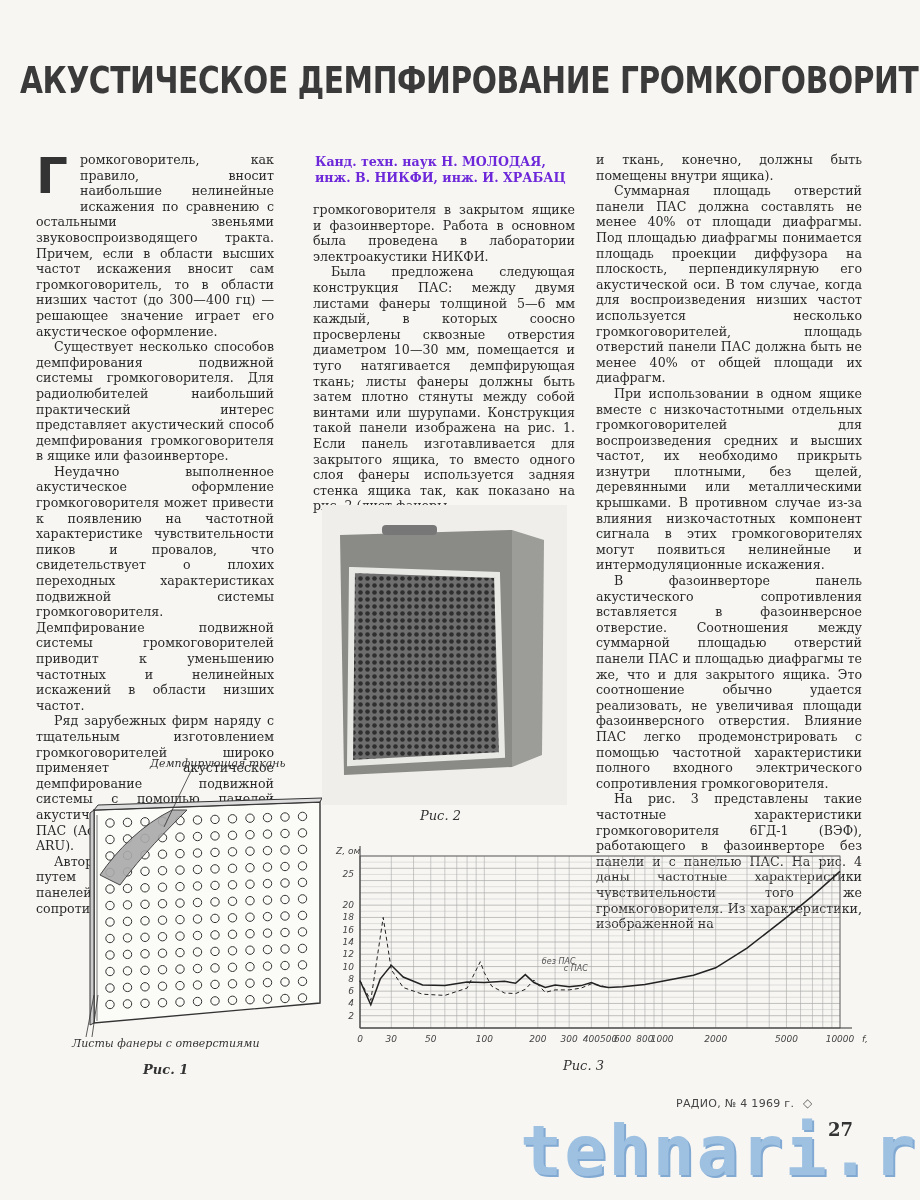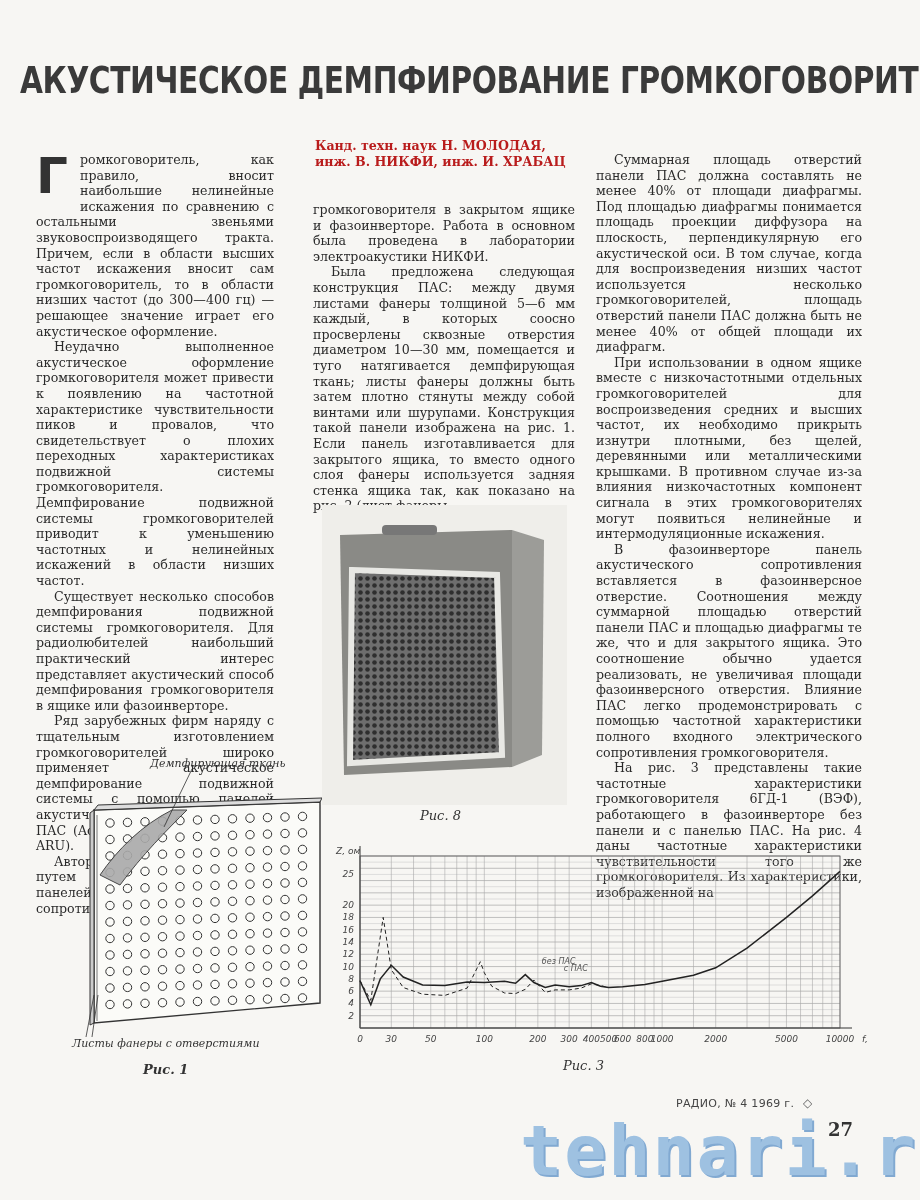--- a/index.html
+++ b/index.html
@@ -21,22 +21,22 @@
   .col3 { left: 596px; top: 152px; width: 266px; }
 
   .dropcap {
     float: left; font-family: "DejaVu Sans", sans-serif; font-weight: bold;
     font-size: 50px; line-height: 44px; color: #333; margin: 2px 6px 0 0;
     width: 38px; height: 46px; overflow: hidden;
   }
   .dropcap-wrap { text-indent: 0 !important; }
 
   .authors {
-    position: absolute; left: 315px; top: 138px; width: 270px;
-    font-size: 12.6px; line-height: 16px; font-weight: bold; color: #b91c1c;
+    position: absolute; left: 315px; top: 154px; width: 270px;
+    font-size: 12.6px; line-height: 16px; font-weight: bold; color: #6d28d9;
   }
 
   .fig { position: absolute; }
   .fig-caption { position: absolute; font-style: italic; font-size: 13px; color: #333; }
 
   .fig1 { left: 38px; top: 755px; width: 260px; height: 300px; margin-left: 34px; }
   .fig2 { left: 322px; top: 505px; width: 245px; height: 300px; }
   .fig3 { left: 330px; top: 842px; width: 540px; height: 215px; }
 
   .footer-journal {
@@ -60,32 +60,33 @@
 
 <div class="title">АКУСТИЧЕСКОЕ ДЕМПФИРОВАНИЕ ГРОМКОГОВОРИТЕЛЕЙ</div>
 
 <div class="authors">
   <div>Канд. техн. наук Н. МОЛОДАЯ,</div>
   <div>инж. В. НИКФИ, инж. И. ХРАБАЦ</div>
 </div>
 
 <div class="col col1">
   <p class="dropcap-wrap"><span class="dropcap">Г</span><span>ромкоговоритель, как правило, вносит наибольшие нелинейные искажения по сравнению с остальными звеньями звуковоспроизводящего тракта. Причем, если в области высших частот искажения вносит сам громкоговоритель, то в области низших частот (до 300—400 гц) — решающее значение играет его акустическое оформление.</span></p>
+  <p>Существует несколько способов демпфирования подвижной системы громкоговорителя. Для радиолюбителей наибольший практический интерес представляет акустический способ демпфирования громкоговорителя в ящике или фазоинверторе.</p>
   <p>Неудачно выполненное акустическое оформление громкоговорителя может привести к появлению на частотной характеристике чувствительности пиков и провалов, что свидетельствует о плохих переходных характеристиках подвижной системы громкоговорителя. Демпфирование подвижной системы громкоговорителей приводит к уменьшению частотных и нелинейных искажений в области низших частот.</p>
-  <p>Существует несколько способов демпфирования подвижной системы громкоговорителя. Для радиолюбителей наибольший практический интерес представляет акустический способ демпфирования громкоговорителя в ящике или фазоинверторе.</p>
   <p>Ряд зарубежных фирм наряду с тщательным изготовлением громкоговорителей широко применяет акустическое демпфирование подвижной системы с помощью панелей акустических сопротивлений — ПАС (Acoustical Resistance Unit — ARU).</p>
   <p>Авторами экспериментальным путем подбирались параметры панелей акустического сопротивления для</p>
 </div>
 
 <div class="col col2">
   <p class="noindent">громкоговорителя в закрытом ящике и фазоинверторе. Работа в основном была проведена в лаборатории электроакустики НИКФИ.</p>
   <p>Была предложена следующая конструкция ПАС: между двумя листами фанеры толщиной 5—6 мм каждый, в которых соосно просверлены сквозные отверстия диаметром 10—30 мм, помещается и туго натягивается демпфирующая ткань; листы фанеры должны быть затем плотно стянуты между собой винтами или шурупами. Конструкция такой панели изображена на рис. 1. Если панель изготавливается для закрытого ящика, то вместо одного слоя фанеры используется задняя стенка ящика так, как показано на рис. 2 (лист фанеры</p>
 </div>
 
 <div class="col col3">
+  <p class="noindent">и ткань, конечно, должны быть помещены внутри ящика).</p>
   <p>Суммарная площадь отверстий панели ПАС должна составлять не менее 40% от площади диафрагмы. Под площадью диафрагмы понимается площадь проекции диффузора на плоскость, перпендикулярную его акустической оси. В том случае, когда для воспроизведения низших частот используется несколько громкоговорителей, площадь отверстий панели ПАС должна быть не менее 40% от общей площади их диафрагм.</p>
   <p>При использовании в одном ящике вместе с низкочастотными отдельных громкоговорителей для воспроизведения средних и высших частот, их необходимо прикрыть изнутри плотными, без щелей, деревянными или металлическими крышками. В противном случае из-за влияния низкочастотных компонент сигнала в этих громкоговорителях могут появиться нелинейные и интермодуляционные искажения.</p>
   <p>В фазоинверторе панель акустического сопротивления вставляется в фазоинверсное отверстие. Соотношения между суммарной площадью отверстий панели ПАС и площадью диафрагмы те же, что и для закрытого ящика. Это соотношение обычно удается реализовать, не увеличивая площади фазоинверсного отверстия. Влияние ПАС легко продемонстрировать с помощью частотной характеристики полного входного электрического сопротивления громкоговорителя.</p>
   <p>На рис. 3 представлены такие частотные характеристики громкоговорителя 6ГД-1 (ВЭФ), работающего в фазоинверторе без панели и с панелью ПАС. На рис. 4 даны частотные характеристики чувствительности того же громкоговорителя. Из характеристики, изображенной на</p>
 </div>
 
 <div class="fig fig1">
   <svg id="fig1svg" width="260" height="300" viewBox="0 0 260 300">
     <polygon points="22,55 248,47 248,248 22,268" fill="#fbfbf8" stroke="#333" stroke-width="1.4"></polygon>
     <polygon points="22,55 26,50 250,43 248,47" fill="#ddd" stroke="#333" stroke-width="1"></polygon>
@@ -255,21 +256,21 @@
         <circle cx="3.5" cy="3.5" r="2.3" fill="#2e2e2e"></circle>
       </pattern>
     </defs>
     <rect x="0" y="0" width="245" height="300" fill="#efeeea"></rect>
     <polygon points="18,30 190,25 190,262 22,270" fill="#8a8a86"></polygon>
     <polygon points="190,25 222,35 220,250 190,262" fill="#9c9c98"></polygon>
     <rect x="60" y="20" width="55" height="10" rx="4" fill="#777"></rect>
     <polygon points="30,65 175,70 180,250 28,258" fill="url(#dots)" stroke="#e8e8e4" stroke-width="6"></polygon>
   </svg>
 </div>
-<div class="fig-caption" style="left:420px;top:808px;">Рис. 8</div>
+<div class="fig-caption" style="left:420px;top:808px;">Рис. 2</div>
 
 <div class="fig fig3">
   <svg id="chart" width="540" height="215" viewBox="0 0 540 215">
       <line x1="30" x2="510" y1="186" y2="186" stroke="#999" stroke-width="0.6"></line>
       <line x1="30" x2="510" y1="179.85714285714286" y2="179.85714285714286" stroke="#ccc" stroke-width="0.6"></line>
       <line x1="30" x2="510" y1="173.71428571428572" y2="173.71428571428572" stroke="#999" stroke-width="0.6"></line>
       <line x1="30" x2="510" y1="167.57142857142858" y2="167.57142857142858" stroke="#ccc" stroke-width="0.6"></line>
       <line x1="30" x2="510" y1="161.42857142857144" y2="161.42857142857144" stroke="#999" stroke-width="0.6"></line>
       <line x1="30" x2="510" y1="155.28571428571428" y2="155.28571428571428" stroke="#ccc" stroke-width="0.6"></line>
       <line x1="30" x2="510" y1="149.14285714285714" y2="149.14285714285714" stroke="#999" stroke-width="0.6"></line>

